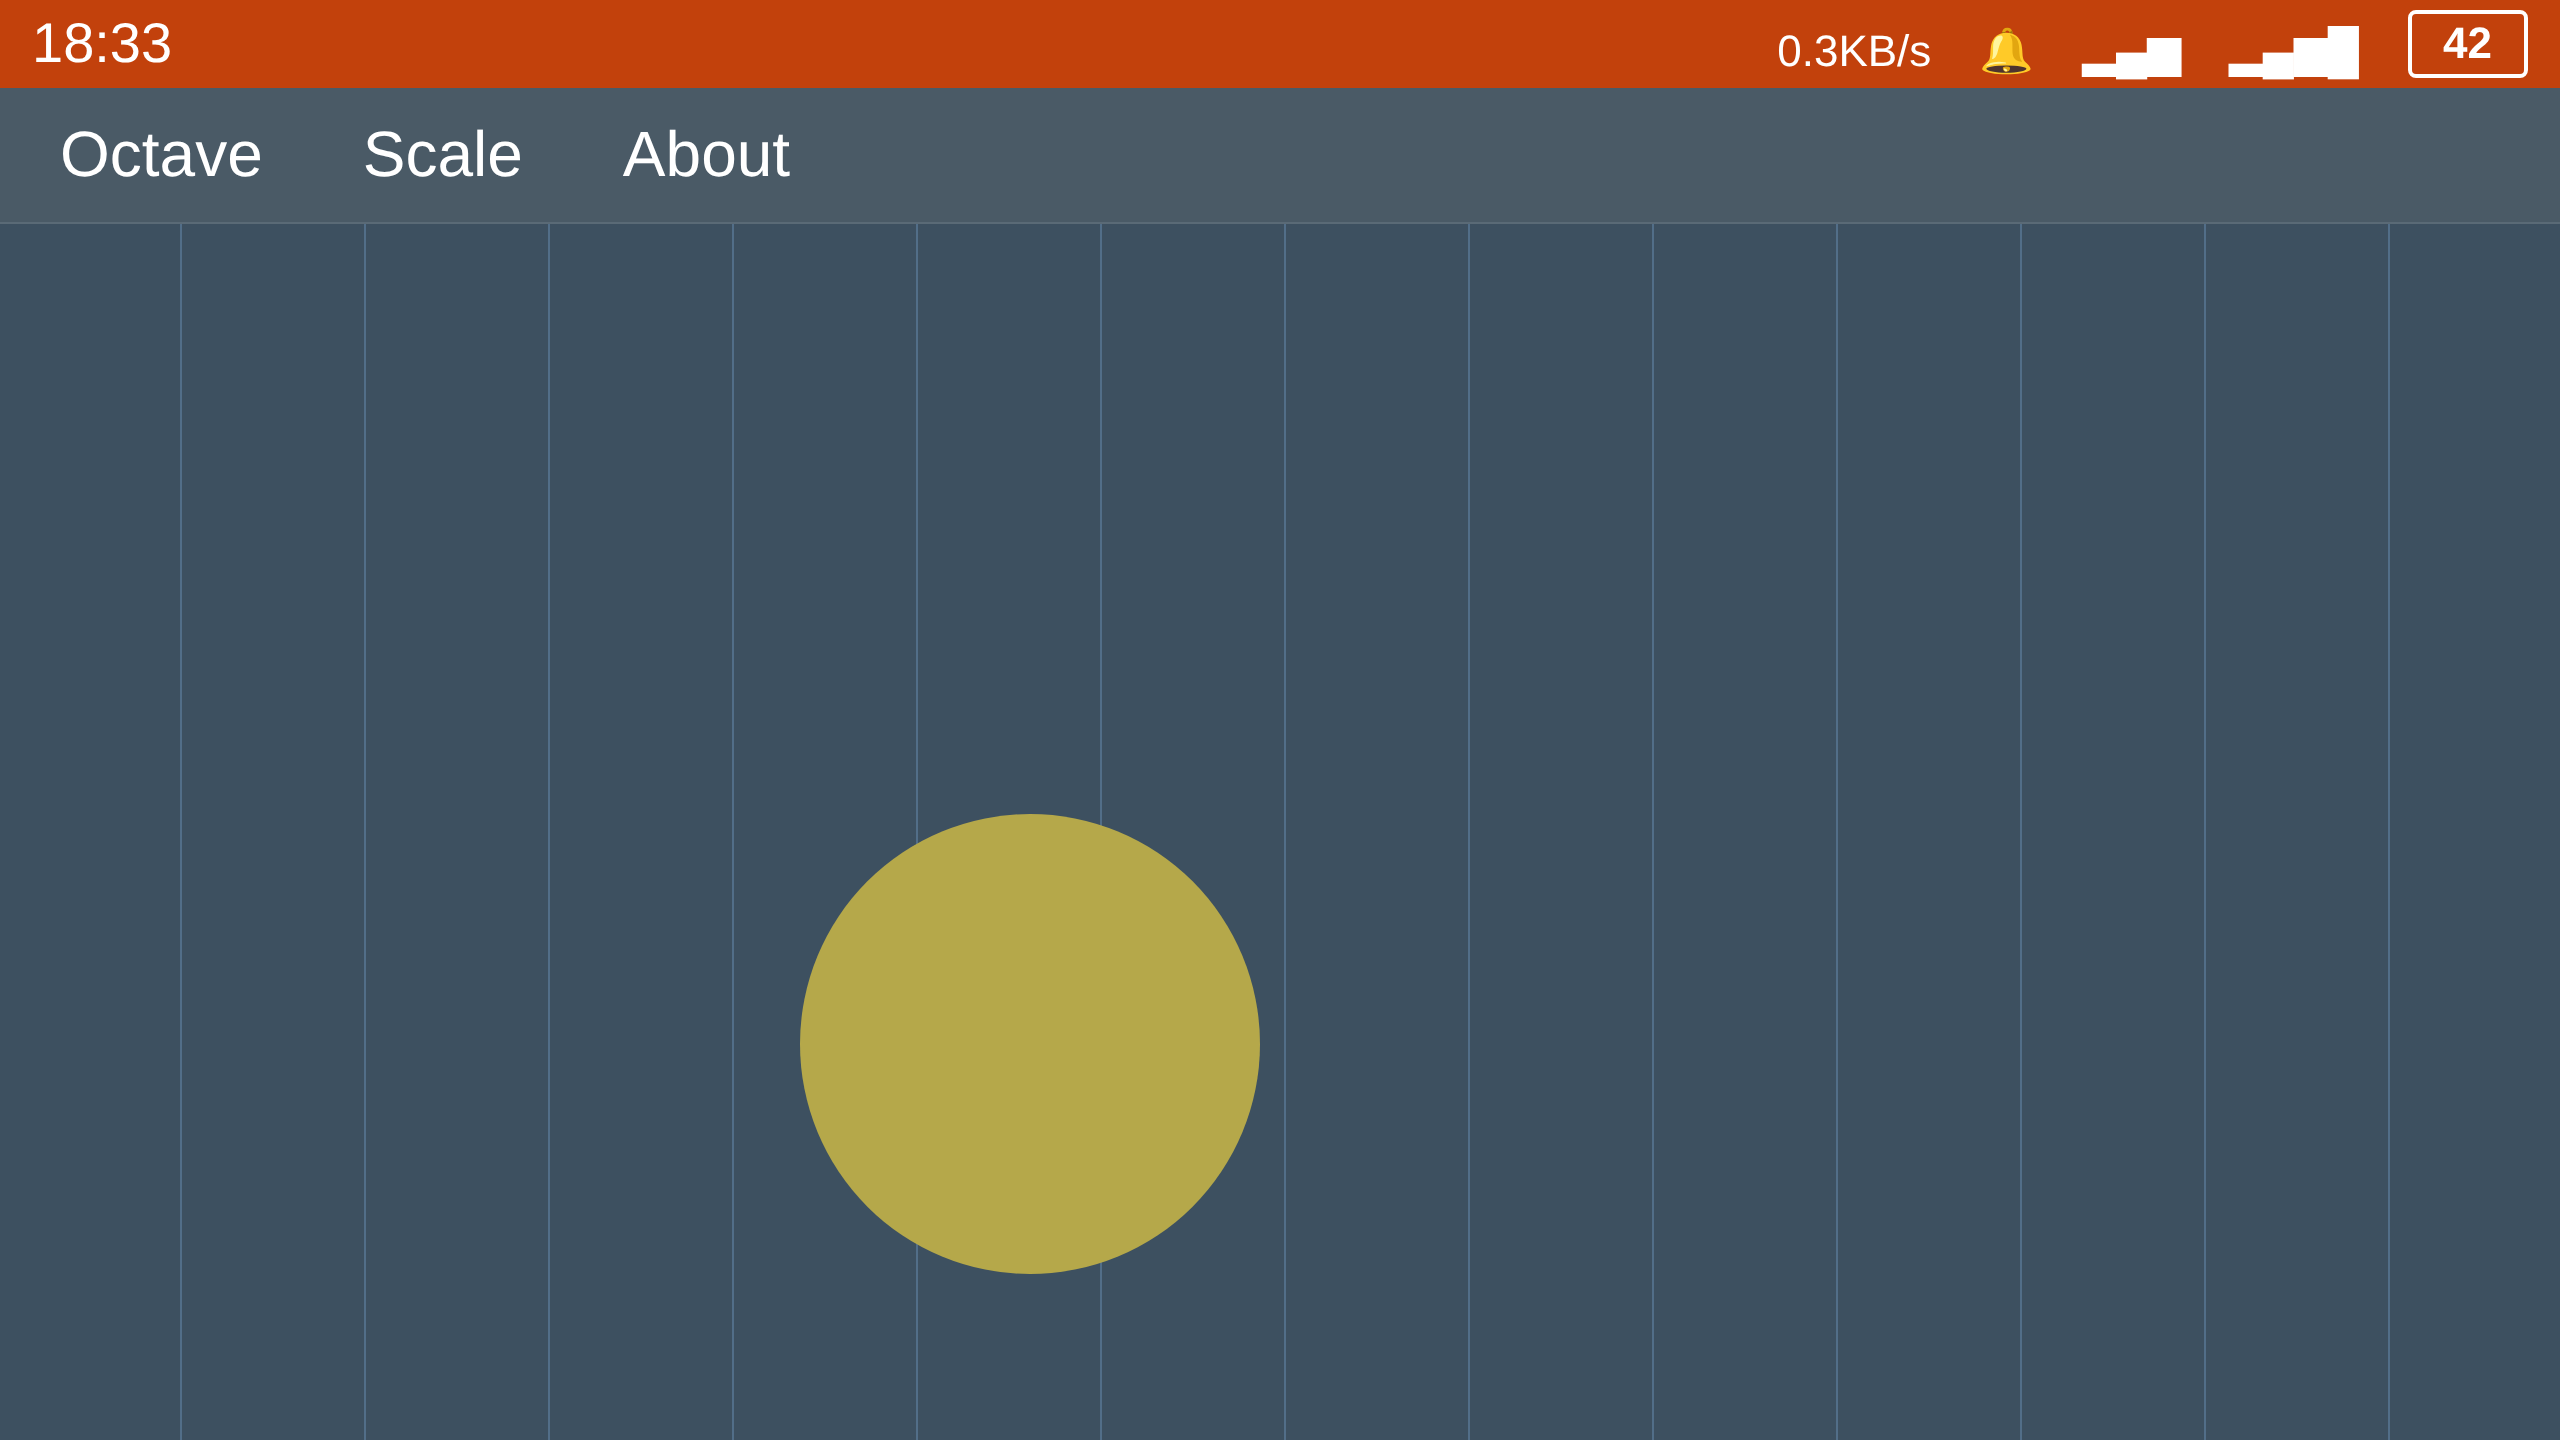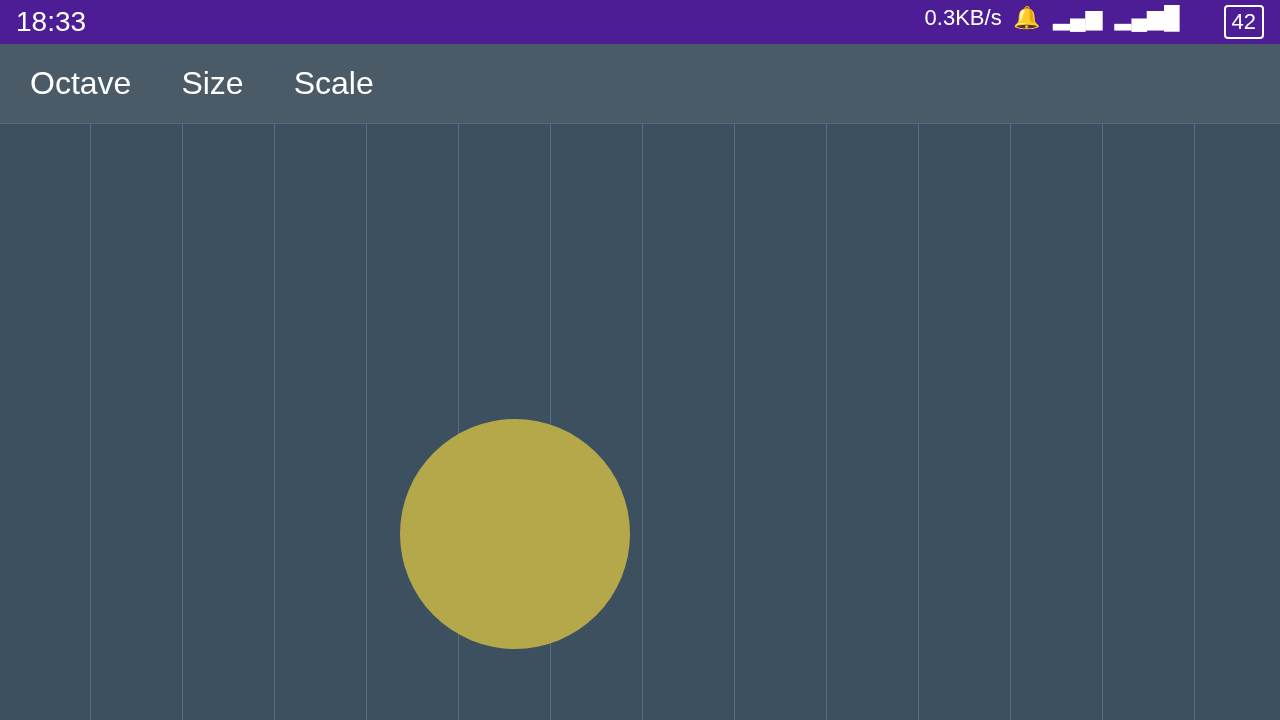--- a/index.html
+++ b/index.html
@@ -14,58 +14,57 @@
       overflow: hidden;
       background: #3d5060;
       font-family: -apple-system, BlinkMacSystemFont, 'Helvetica Neue', Arial, sans-serif;
     }
 
     
     .status-bar {
       display: flex;
       align-items: center;
       justify-content: space-between;
-      background: #4c1d95;
+      background: #c2410c;
       height: 44px;
       padding: 0 16px;
     }
 
     .status-time {
       color: #ffffff;
       font-size: 28px;
       font-weight: 500;
     }
 
     .status-right {
       display: flex;
-      align-items: flex-start;
-      gap: 12px;
+      align-items: flex-end;
+      gap: 24px;
       color: #ffffff;
       font-size: 22px;
     }
 
     .status-right span {
       font-size: 22px;
     }
 
     .battery-box {
       border: 2px solid #ffffff;
       border-radius: 4px;
-      padding: 2px 6px;
+      padding: 2px 16px;
       font-size: 20px;
-      font-weight: 400;
-      margin-left: 32px;
+      font-weight: 700;
     }
 
     
     .nav-bar {
       display: flex;
       align-items: center;
       background: #4a5a66;
-      height: 80px;
+      height: 68px;
       padding: 0 20px;
       gap: 30px;
       border-bottom: 1px solid #5a6a76;
     }
 
     .nav-item {
       color: #ffffff;
       font-size: 32px;
       font-weight: 400;
       cursor: pointer;
@@ -124,22 +123,22 @@
     </span>
     <span>
       ▂▄▆█
     </span>
     <span class="battery-box">42</span>
   </div>
 </div>
 
 <nav class="nav-bar">
   <span class="nav-item">Octave</span>
-  <span class="nav-item">Size</span>
   <span class="nav-item">Scale</span>
+  <span class="nav-item">About</span>
 </nav>
 
 <div class="main-content">
 
   <div class="lines-container">
   <div class="v-line" style="left: 90px;"></div>
       <div class="v-line" style="left: 182px;"></div>
       <div class="v-line" style="left: 274px;"></div>
       <div class="v-line" style="left: 366px;"></div>
       <div class="v-line" style="left: 458px;"></div>

